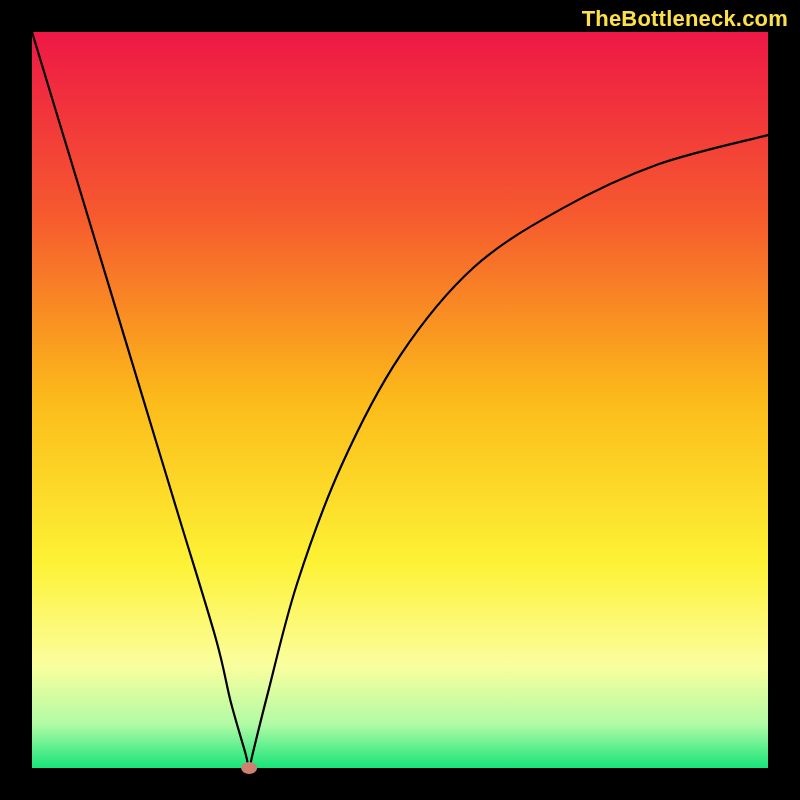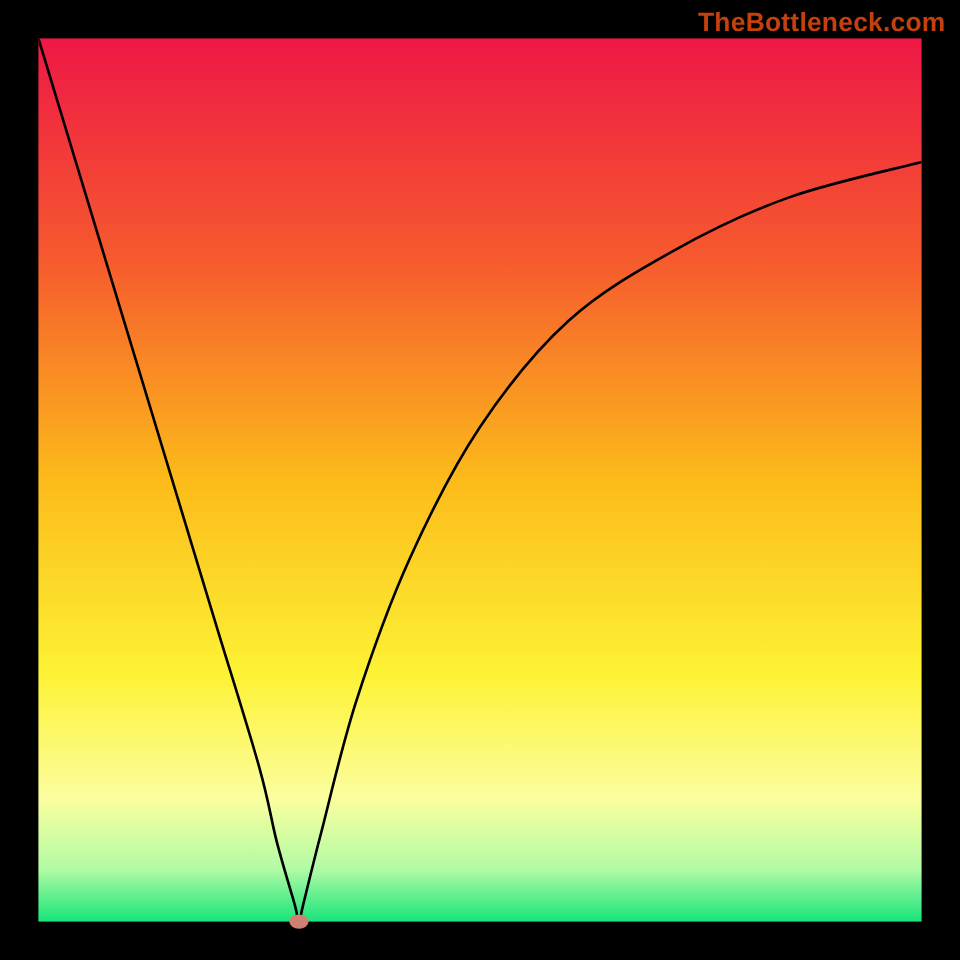--- a/index.html
+++ b/index.html
@@ -13,21 +13,21 @@
   .container {
     position: relative;
     width: 800px;
     height: 800px;
     background: #000;
   }
   .watermark {
     position: absolute;
     top: 6px;
     right: 12px;
-    color: #c2410c;
+    color: #fde047;
     font-size: 22px;
     font-weight: 600;
     z-index: 10;
     letter-spacing: 0.2px;
   }
   .plot-svg {
     position: absolute;
     top: 0;
     left: 0;
     width: 800px;

